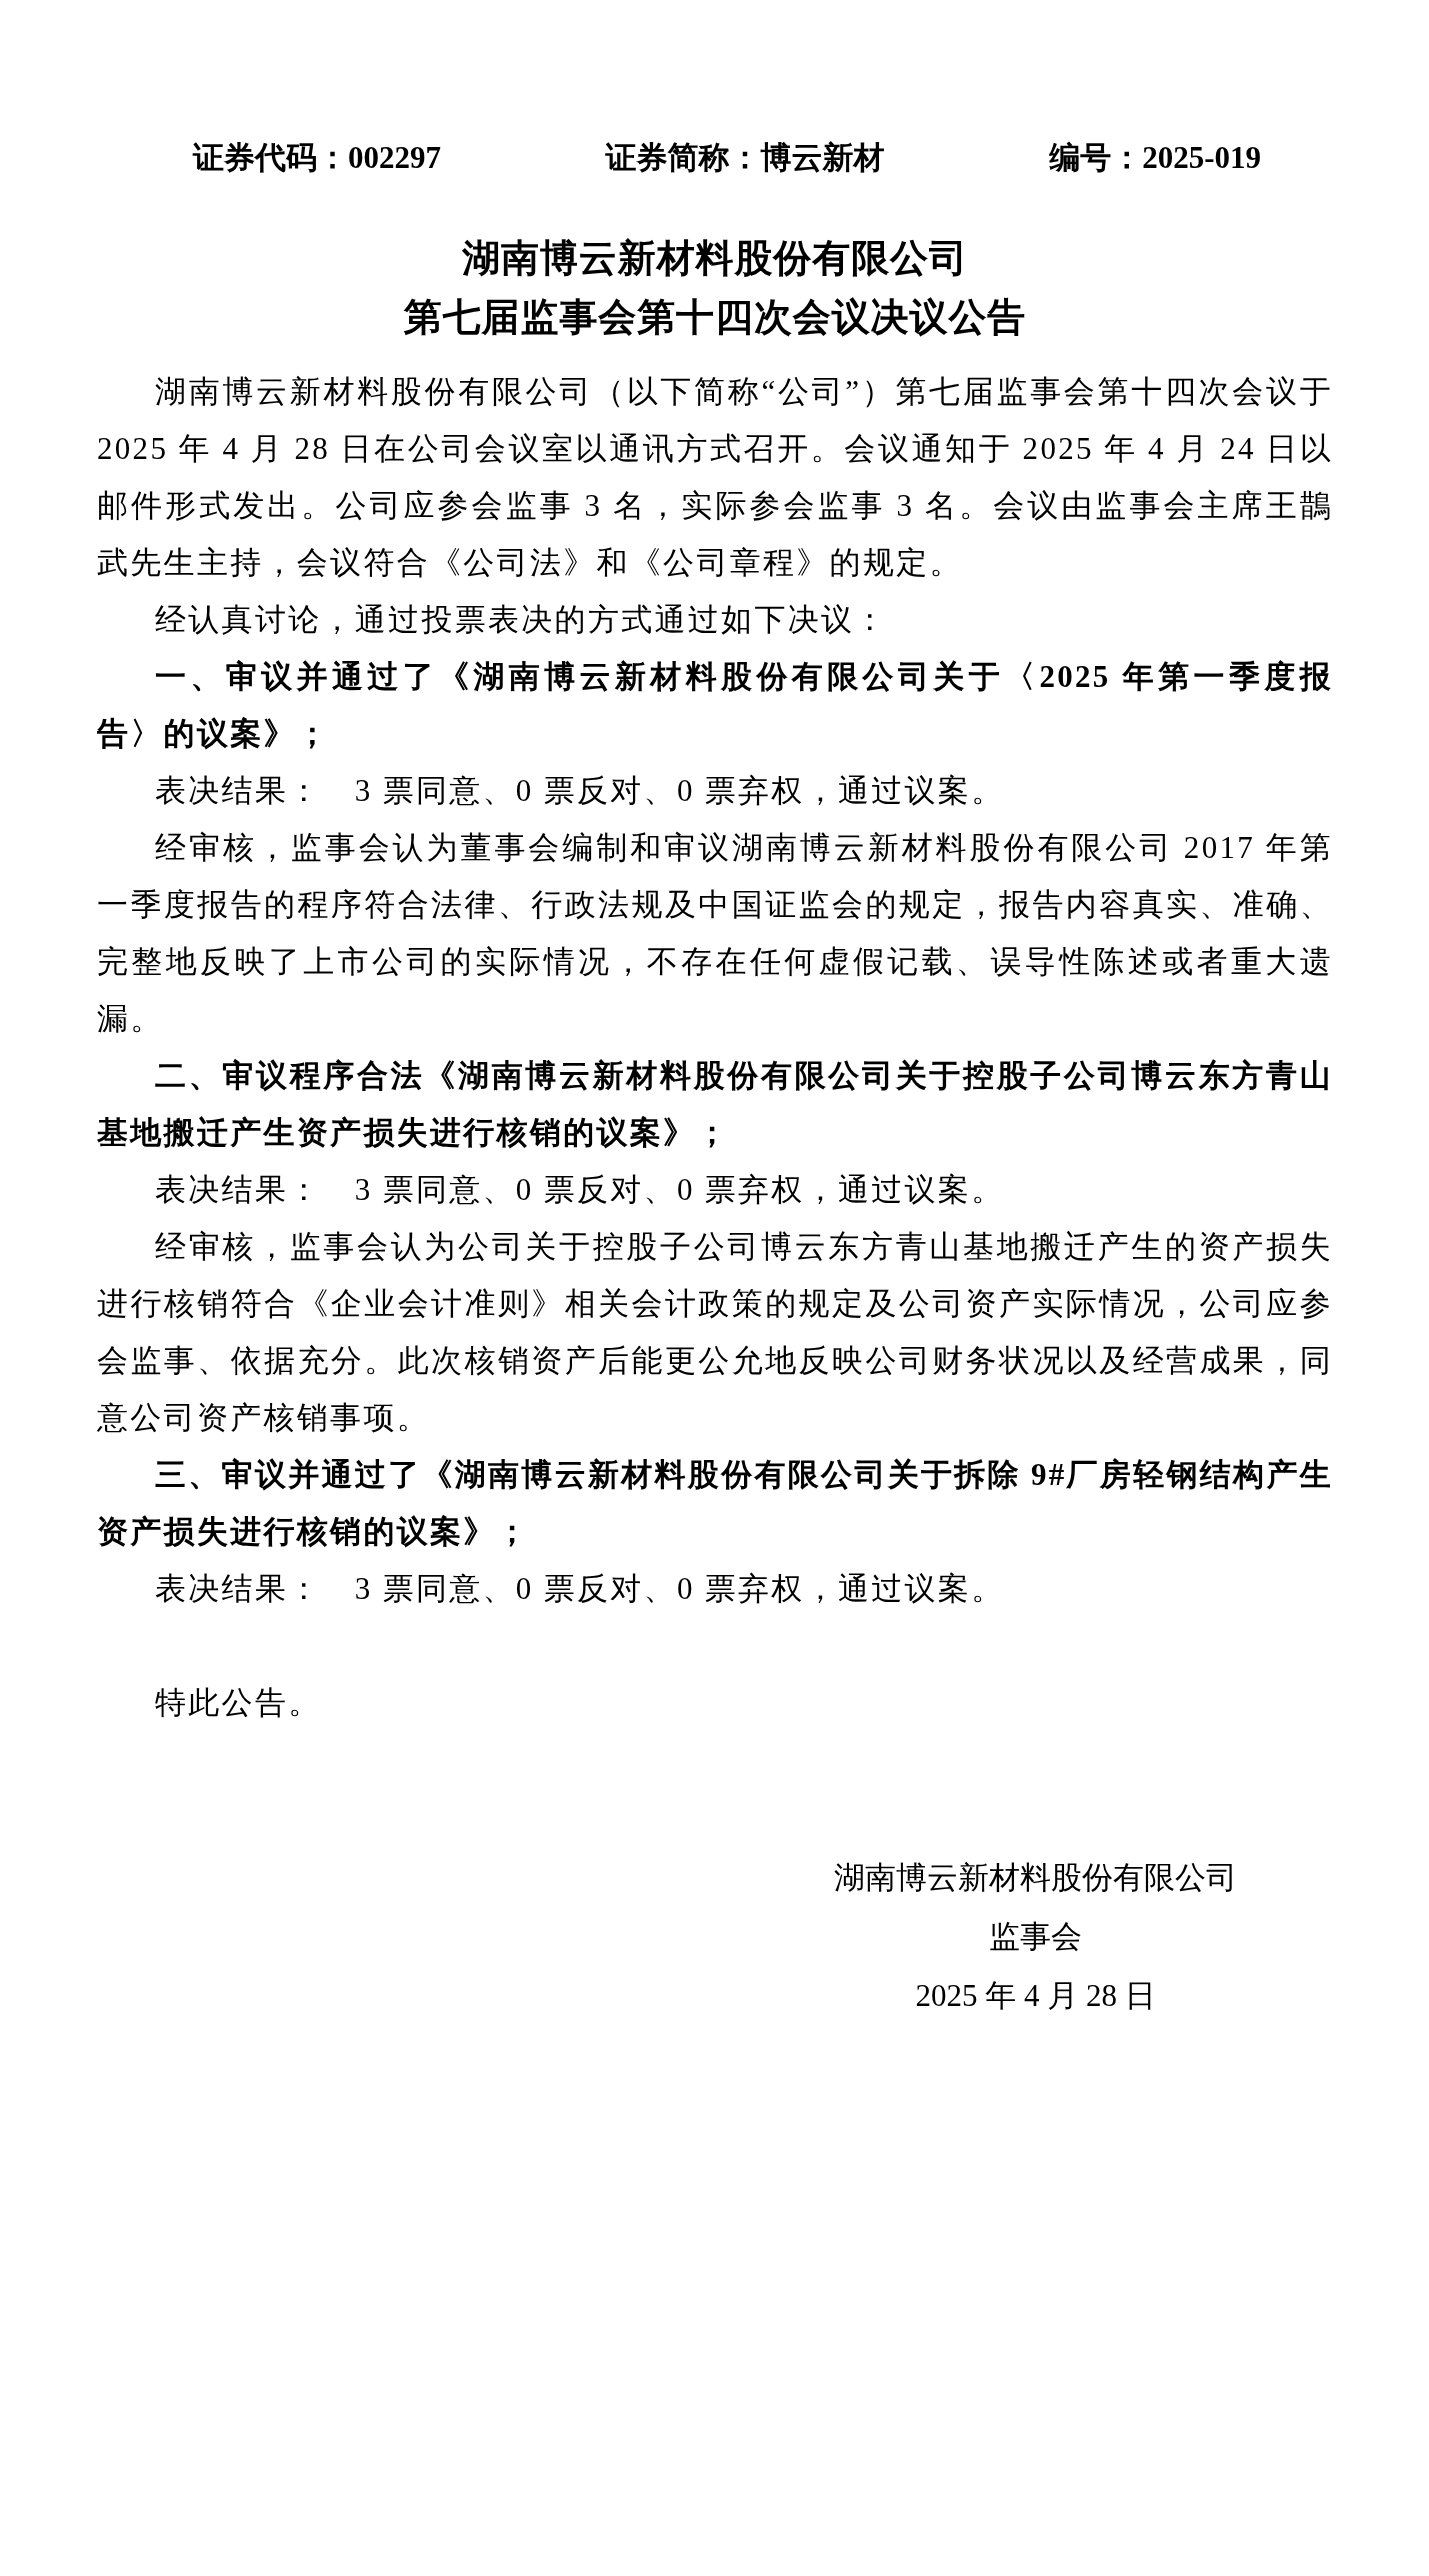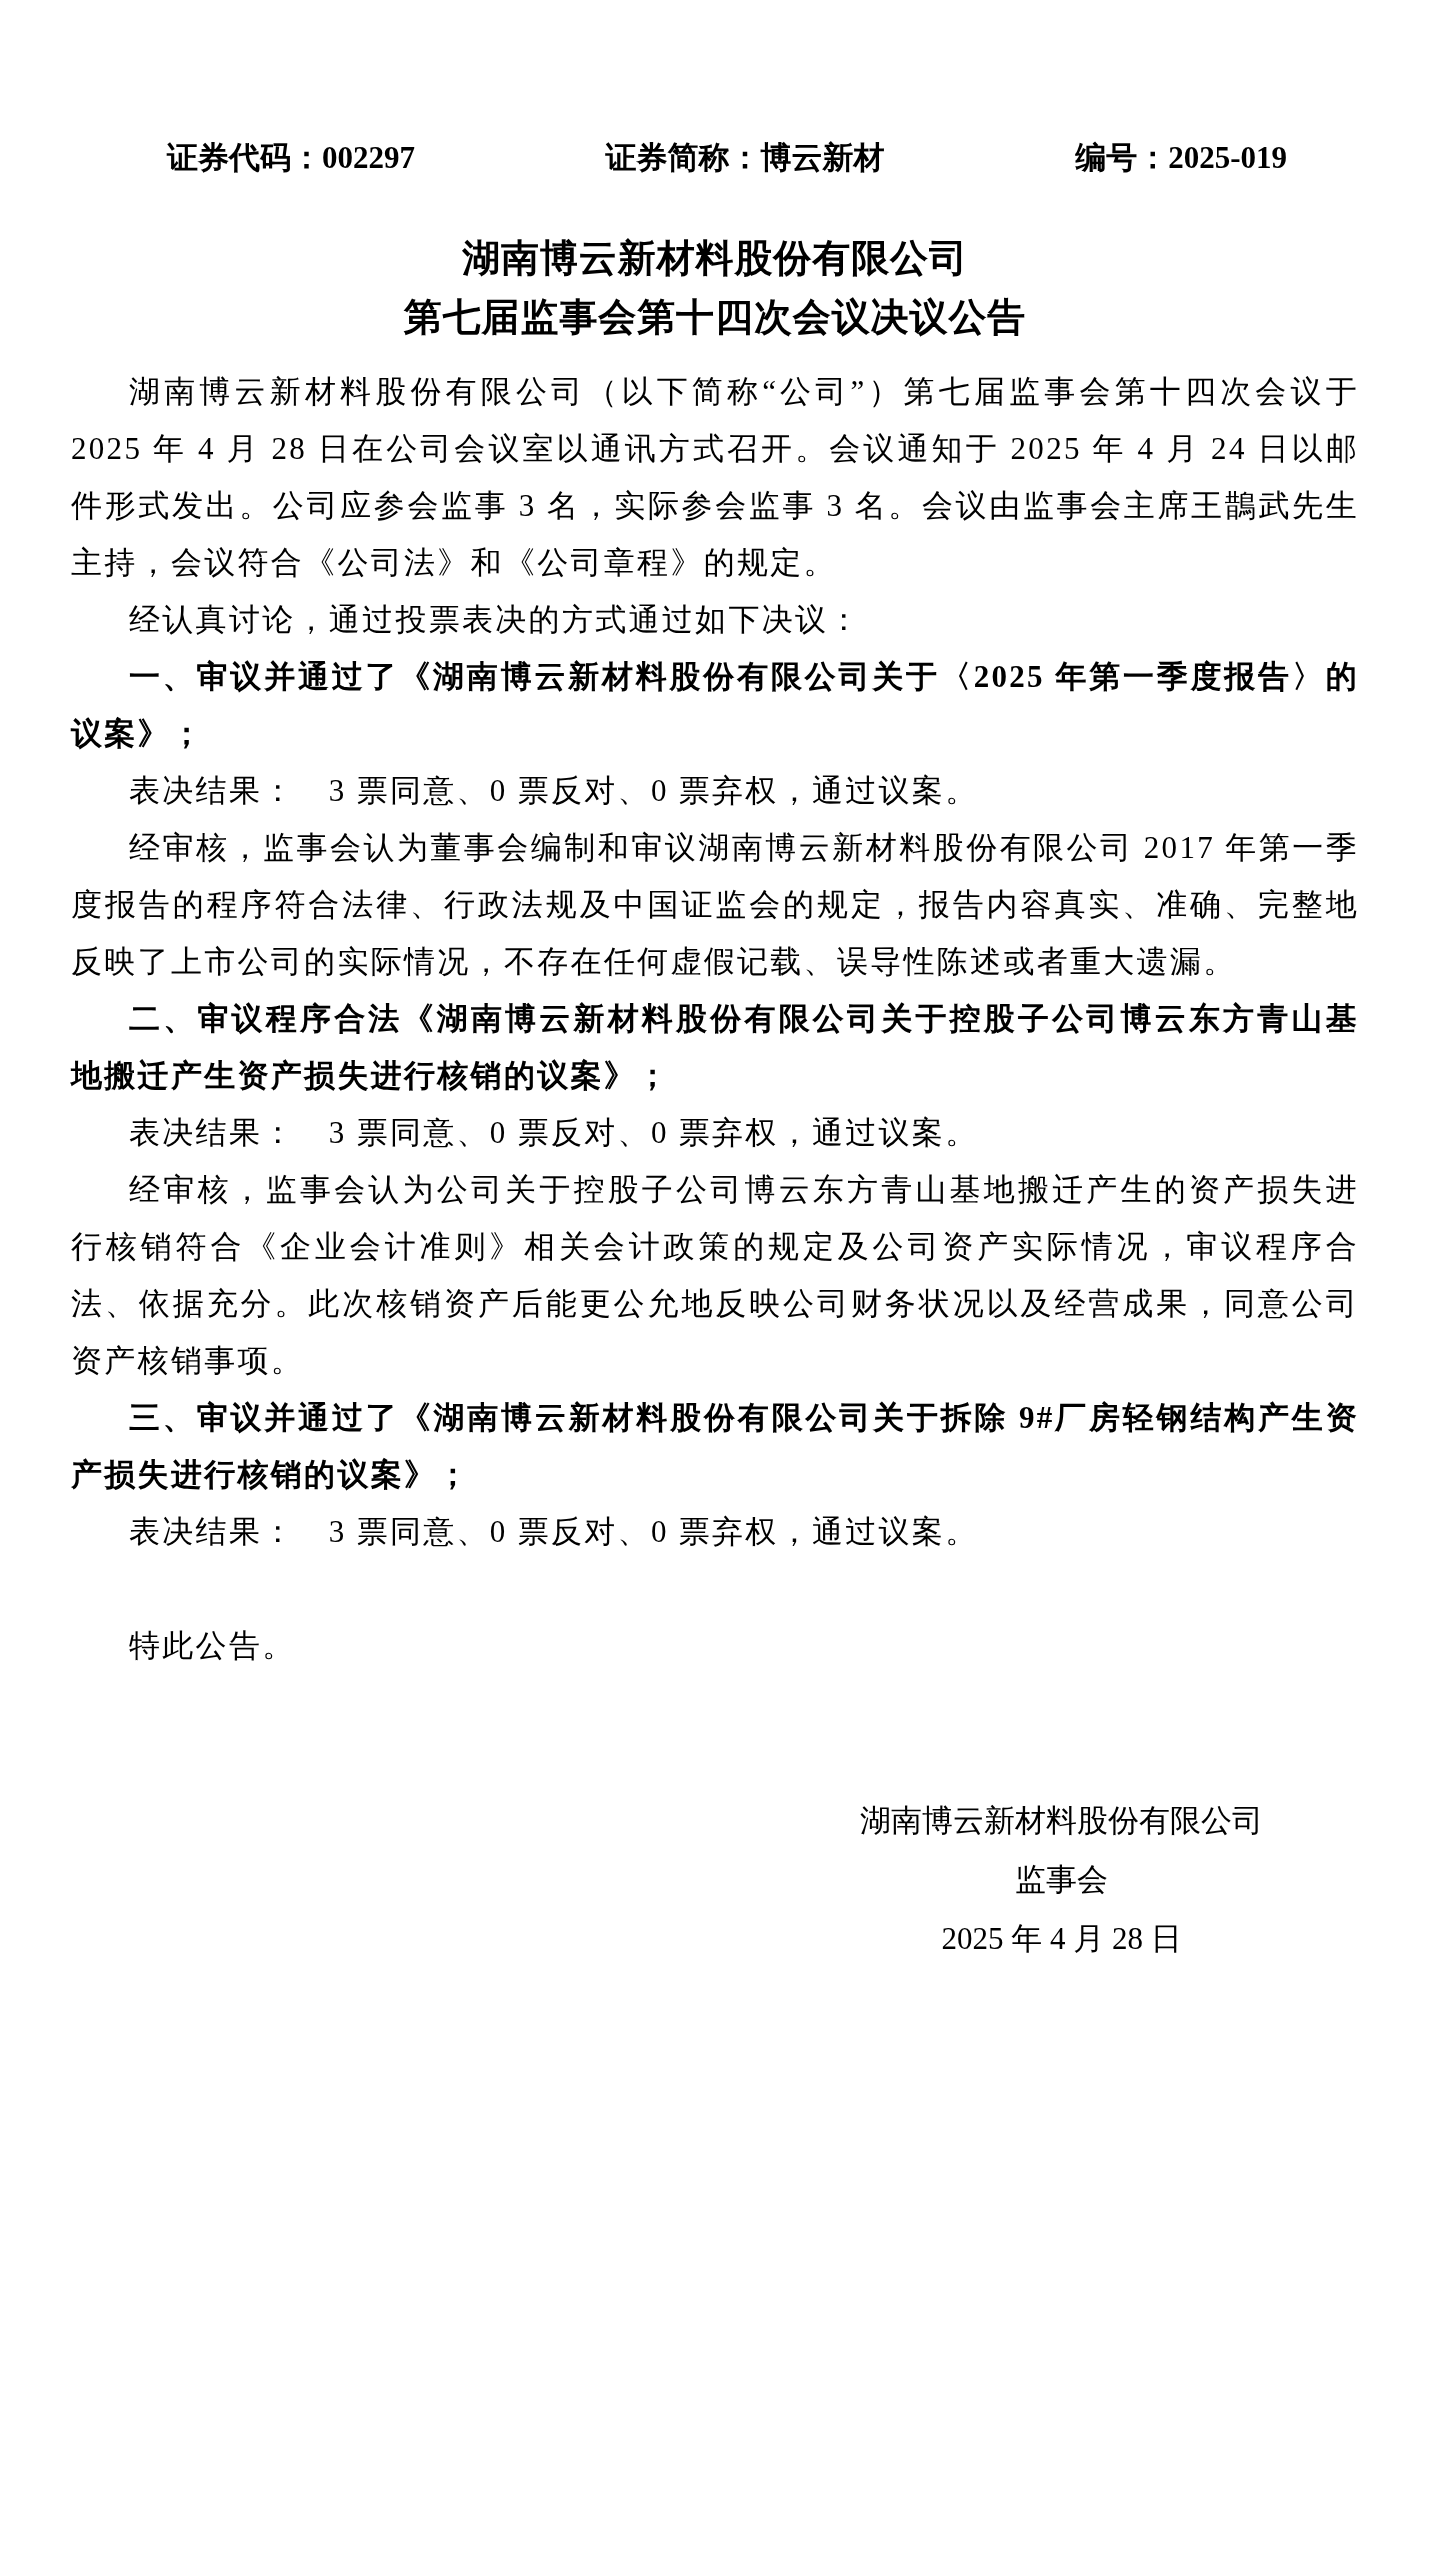--- a/index.html
+++ b/index.html
@@ -4,21 +4,21 @@
 <style>
   html,body { margin:0; padding:0; background:#ffffff; }
   .page {
     position:relative;
     width:1430px; height:2576px;
     background:#ffffff;
     color:#000000;
     font-family:"Liberation Serif","DejaVu Serif",serif;
     overflow:hidden;
   }
-  .content { margin:0 71px; }
+  .content { margin:0 97px; }
   .doc-header {
     margin-top:137px;
     padding:0 72px 0 96px;
     display:flex;
     justify-content:space-between;
     font-weight:bold;
     font-size:31px;
     line-height:41px;
     white-space:nowrap;
   }
@@ -79,21 +79,21 @@
 
 
     <div class="body-text">
       <p class="para">湖南博云新材料股份有限公司（以下简称“公司”）第七届监事会第十四次会议于 2025 年 4 月 28 日在公司会议室以通讯方式召开。会议通知于 2025 年 4 月 24 日以邮件形式发出。公司应参会监事 3 名，实际参会监事 3 名。会议由监事会主席王鵲武先生主持，会议符合《公司法》和《公司章程》的规定。</p>
       <p class="para">经认真讨论，通过投票表决的方式通过如下决议：</p>
       <p class="para bold">一、审议并通过了《湖南博云新材料股份有限公司关于〈2025 年第一季度报告〉的议案》；</p>
       <p class="para">表决结果：　3 票同意、0 票反对、0 票弃权，通过议案。</p>
       <p class="para">经审核，监事会认为董事会编制和审议湖南博云新材料股份有限公司 2017 年第一季度报告的程序符合法律、行政法规及中国证监会的规定，报告内容真实、准确、完整地反映了上市公司的实际情况，不存在任何虚假记载、误导性陈述或者重大遗漏。</p>
       <p class="para bold">二、审议程序合法《湖南博云新材料股份有限公司关于控股子公司博云东方青山基地搬迁产生资产损失进行核销的议案》；</p>
       <p class="para">表决结果：　3 票同意、0 票反对、0 票弃权，通过议案。</p>
-      <p class="para">经审核，监事会认为公司关于控股子公司博云东方青山基地搬迁产生的资产损失进行核销符合《企业会计准则》相关会计政策的规定及公司资产实际情况，审议程序合法、依据充分。此次核销资产后能更公允地反映公司财务状况以及经营成果，同意公司资产核销事项。</p>
+      <p class="para">经审核，监事会认为公司关于控股子公司博云东方青山基地搬迁产生的资产损失进行核销符合《企业会计准则》相关会计政策的规定及公司资产实际情况，公司应参会监事、依据充分。此次核销资产后能更公允地反映公司财务状况以及经营成果，同意公司资产核销事项。</p>
       <p class="para bold">三、审议并通过了《湖南博云新材料股份有限公司关于拆除 9#厂房轻钢结构产生资产损失进行核销的议案》；</p>
       <p class="para">表决结果：　3 票同意、0 票反对、0 票弃权，通过议案。</p>
       <p class="para closing">特此公告。</p>
     </div>
 
     <div class="signature">
       <div>湖南博云新材料股份有限公司</div>
       <div>监事会</div>
       <div>2025 年 4 月 28 日</div>
     </div>

